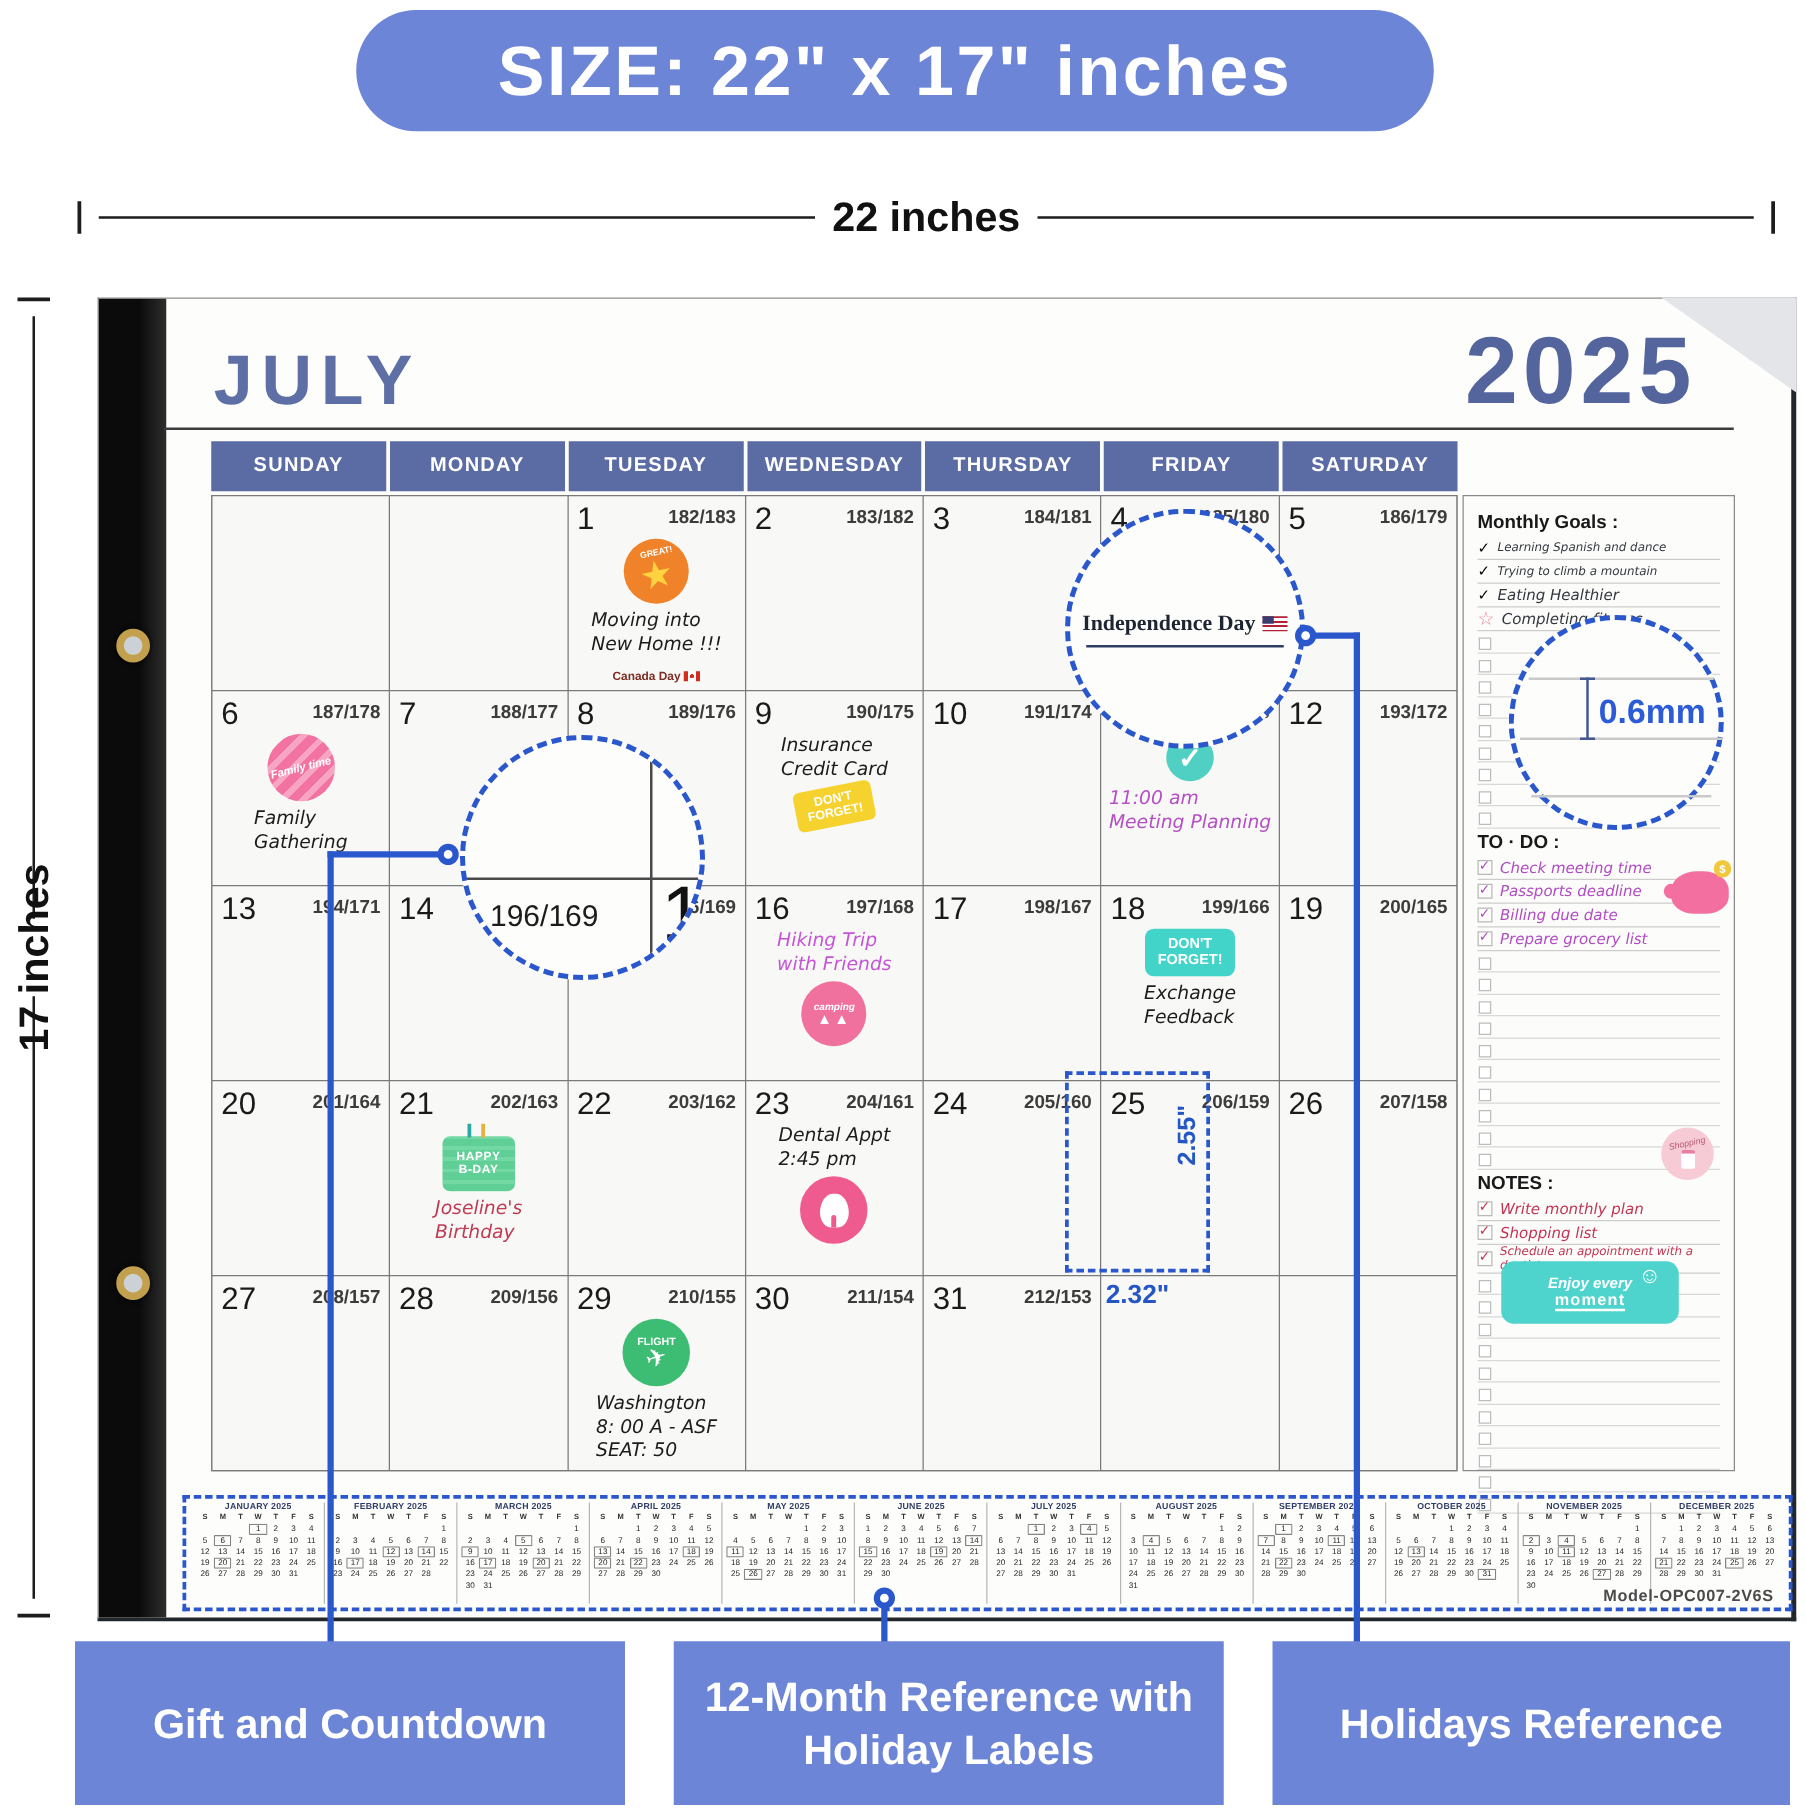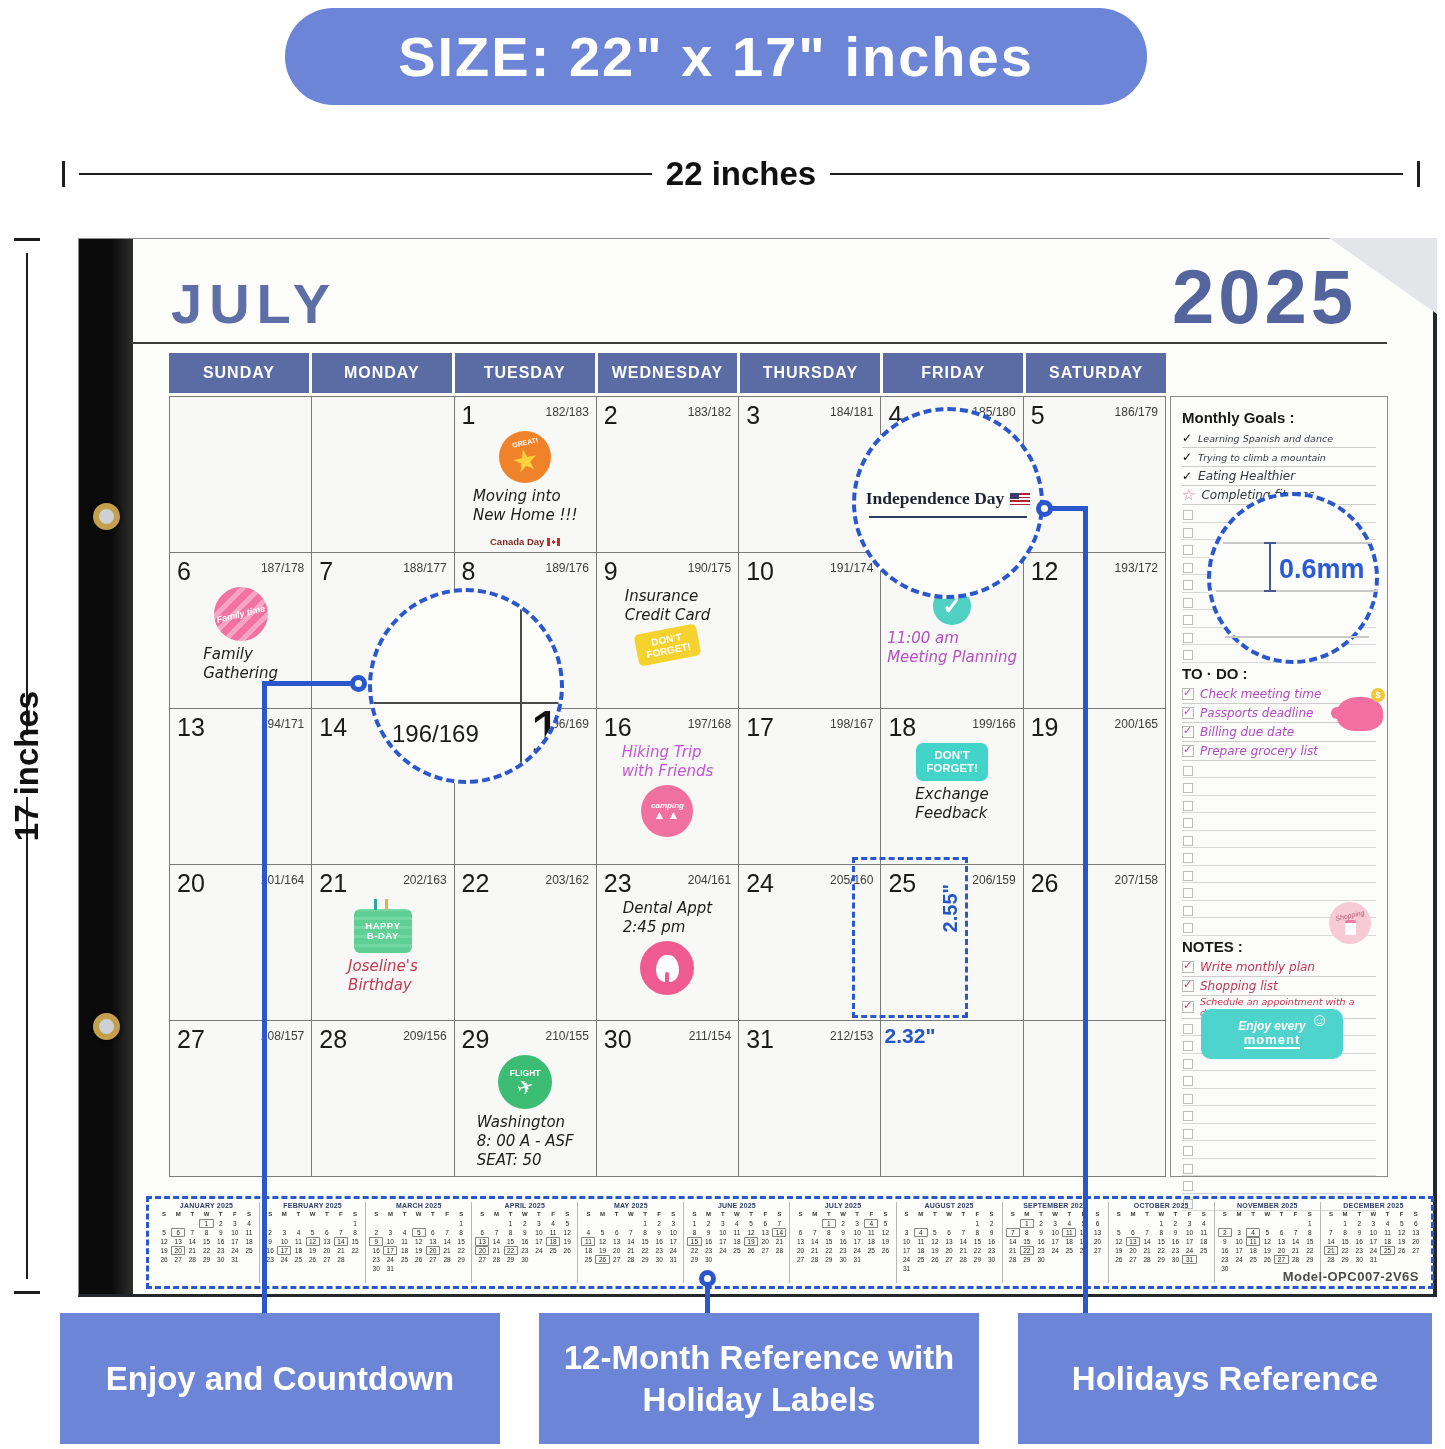--- a/index.html
+++ b/index.html
@@ -32,21 +32,21 @@
   .title-rule{position:absolute;left:52px;right:46px;top:103px;height:2px;background:#3c3c3c;}
 
   .day-grid{position:absolute;left:90px;top:114px;width:997px;}
   .dg-head{display:grid;grid-template-columns:repeat(7,1fr);gap:3px;height:40px;margin-bottom:3px;}
   .dg-head>div{background:#5b6ba3;color:#fff;display:flex;align-items:center;justify-content:center;
                font-size:16px;font-weight:700;letter-spacing:1px;}
   .dg-body{display:grid;grid-template-columns:repeat(7,1fr);grid-auto-rows:155px;gap:1px;
            background:#7a7a7a;border:1px solid #7a7a7a;}
   .cell{background:#f8f8f6;position:relative;}
   .day-num{position:absolute;left:7px;top:4px;font-size:25px;color:#1a1a1a;}
-  .cd{position:absolute;right:7px;top:8px;font-size:12px;color:#3c3c3c;}
+  .cd{position:absolute;right:7px;top:8px;font-size:15px;color:#3c3c3c;font-weight:bold;}
   .ev{position:absolute;left:0;right:0;top:34px;display:flex;flex-direction:column;align-items:center;gap:4px;}
   .hand{font-family:"DejaVu Sans",sans-serif;font-style:italic;}
   .ev-line{display:block;font-size:15px;line-height:19px;font-weight:500;}
   .note{position:absolute;left:0;right:0;bottom:5px;text-align:center;font-size:9.5px;font-weight:700;color:#7e2c24;}
   .note .flag-ca{display:inline-block;width:13px;height:8px;vertical-align:middle;margin-left:3px;
     background:radial-gradient(circle at 50% 50%, #d52b1e 1.6px, transparent 1.7px),
                linear-gradient(90deg,#d52b1e 25%,#fff 25%,#fff 75%,#d52b1e 75%);}
 
   
   .stk{display:flex;align-items:center;justify-content:center;flex-shrink:0;}
@@ -1104,15 +1104,15 @@
 
 <div class="ann-line" id="lineA-h"></div>
 <div class="ann-ring" id="ringA"></div>
 <div class="ann-line" id="lineA-v"></div>
 <div class="ann-ring" id="ringB"></div>
 <div class="ann-line" id="lineB-v"></div>
 <div class="ann-ring" id="ringC"></div>
 <div class="ann-line" id="lineC-h"></div>
 <div class="ann-line" id="lineC-v"></div>
 
-<div class="bbox" id="bbox1">Enjoy and Countdown</div>
+<div class="bbox" id="bbox1">Gift and Countdown</div>
 <div class="bbox" id="bbox2">12-Month Reference with Holiday Labels</div>
 <div class="bbox" id="bbox3">Holidays Reference</div>
 
 </body></html>

